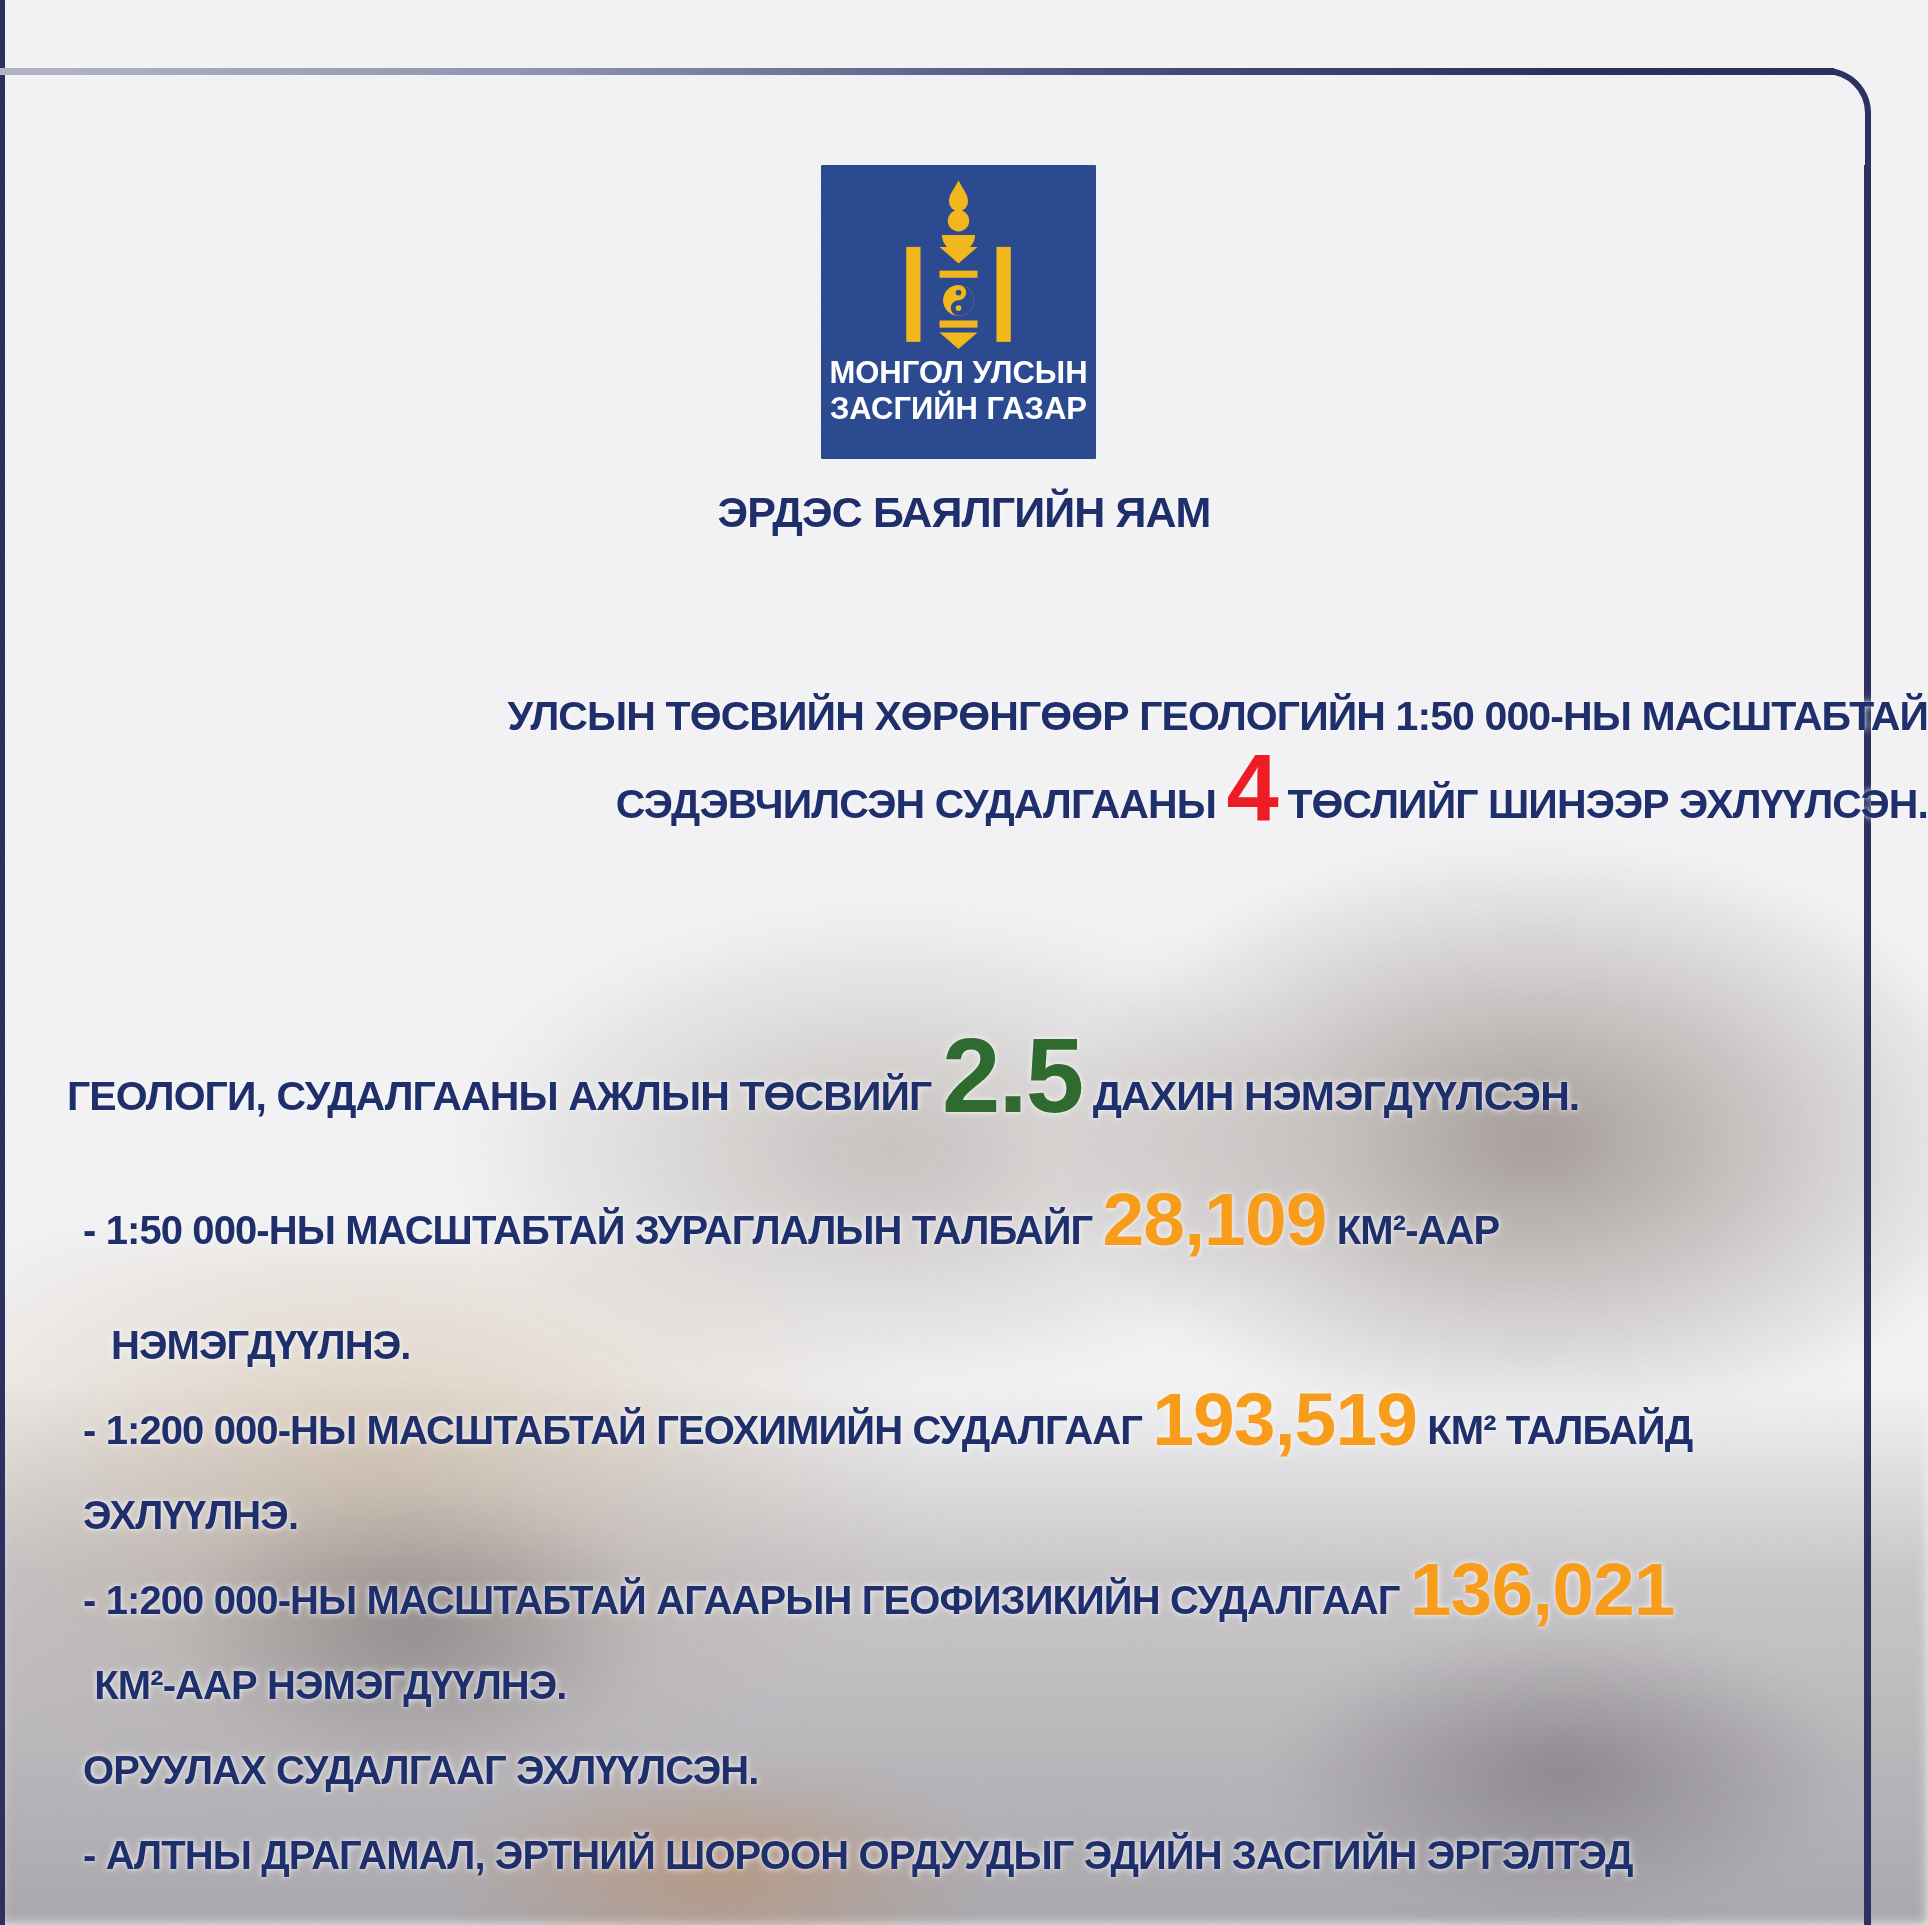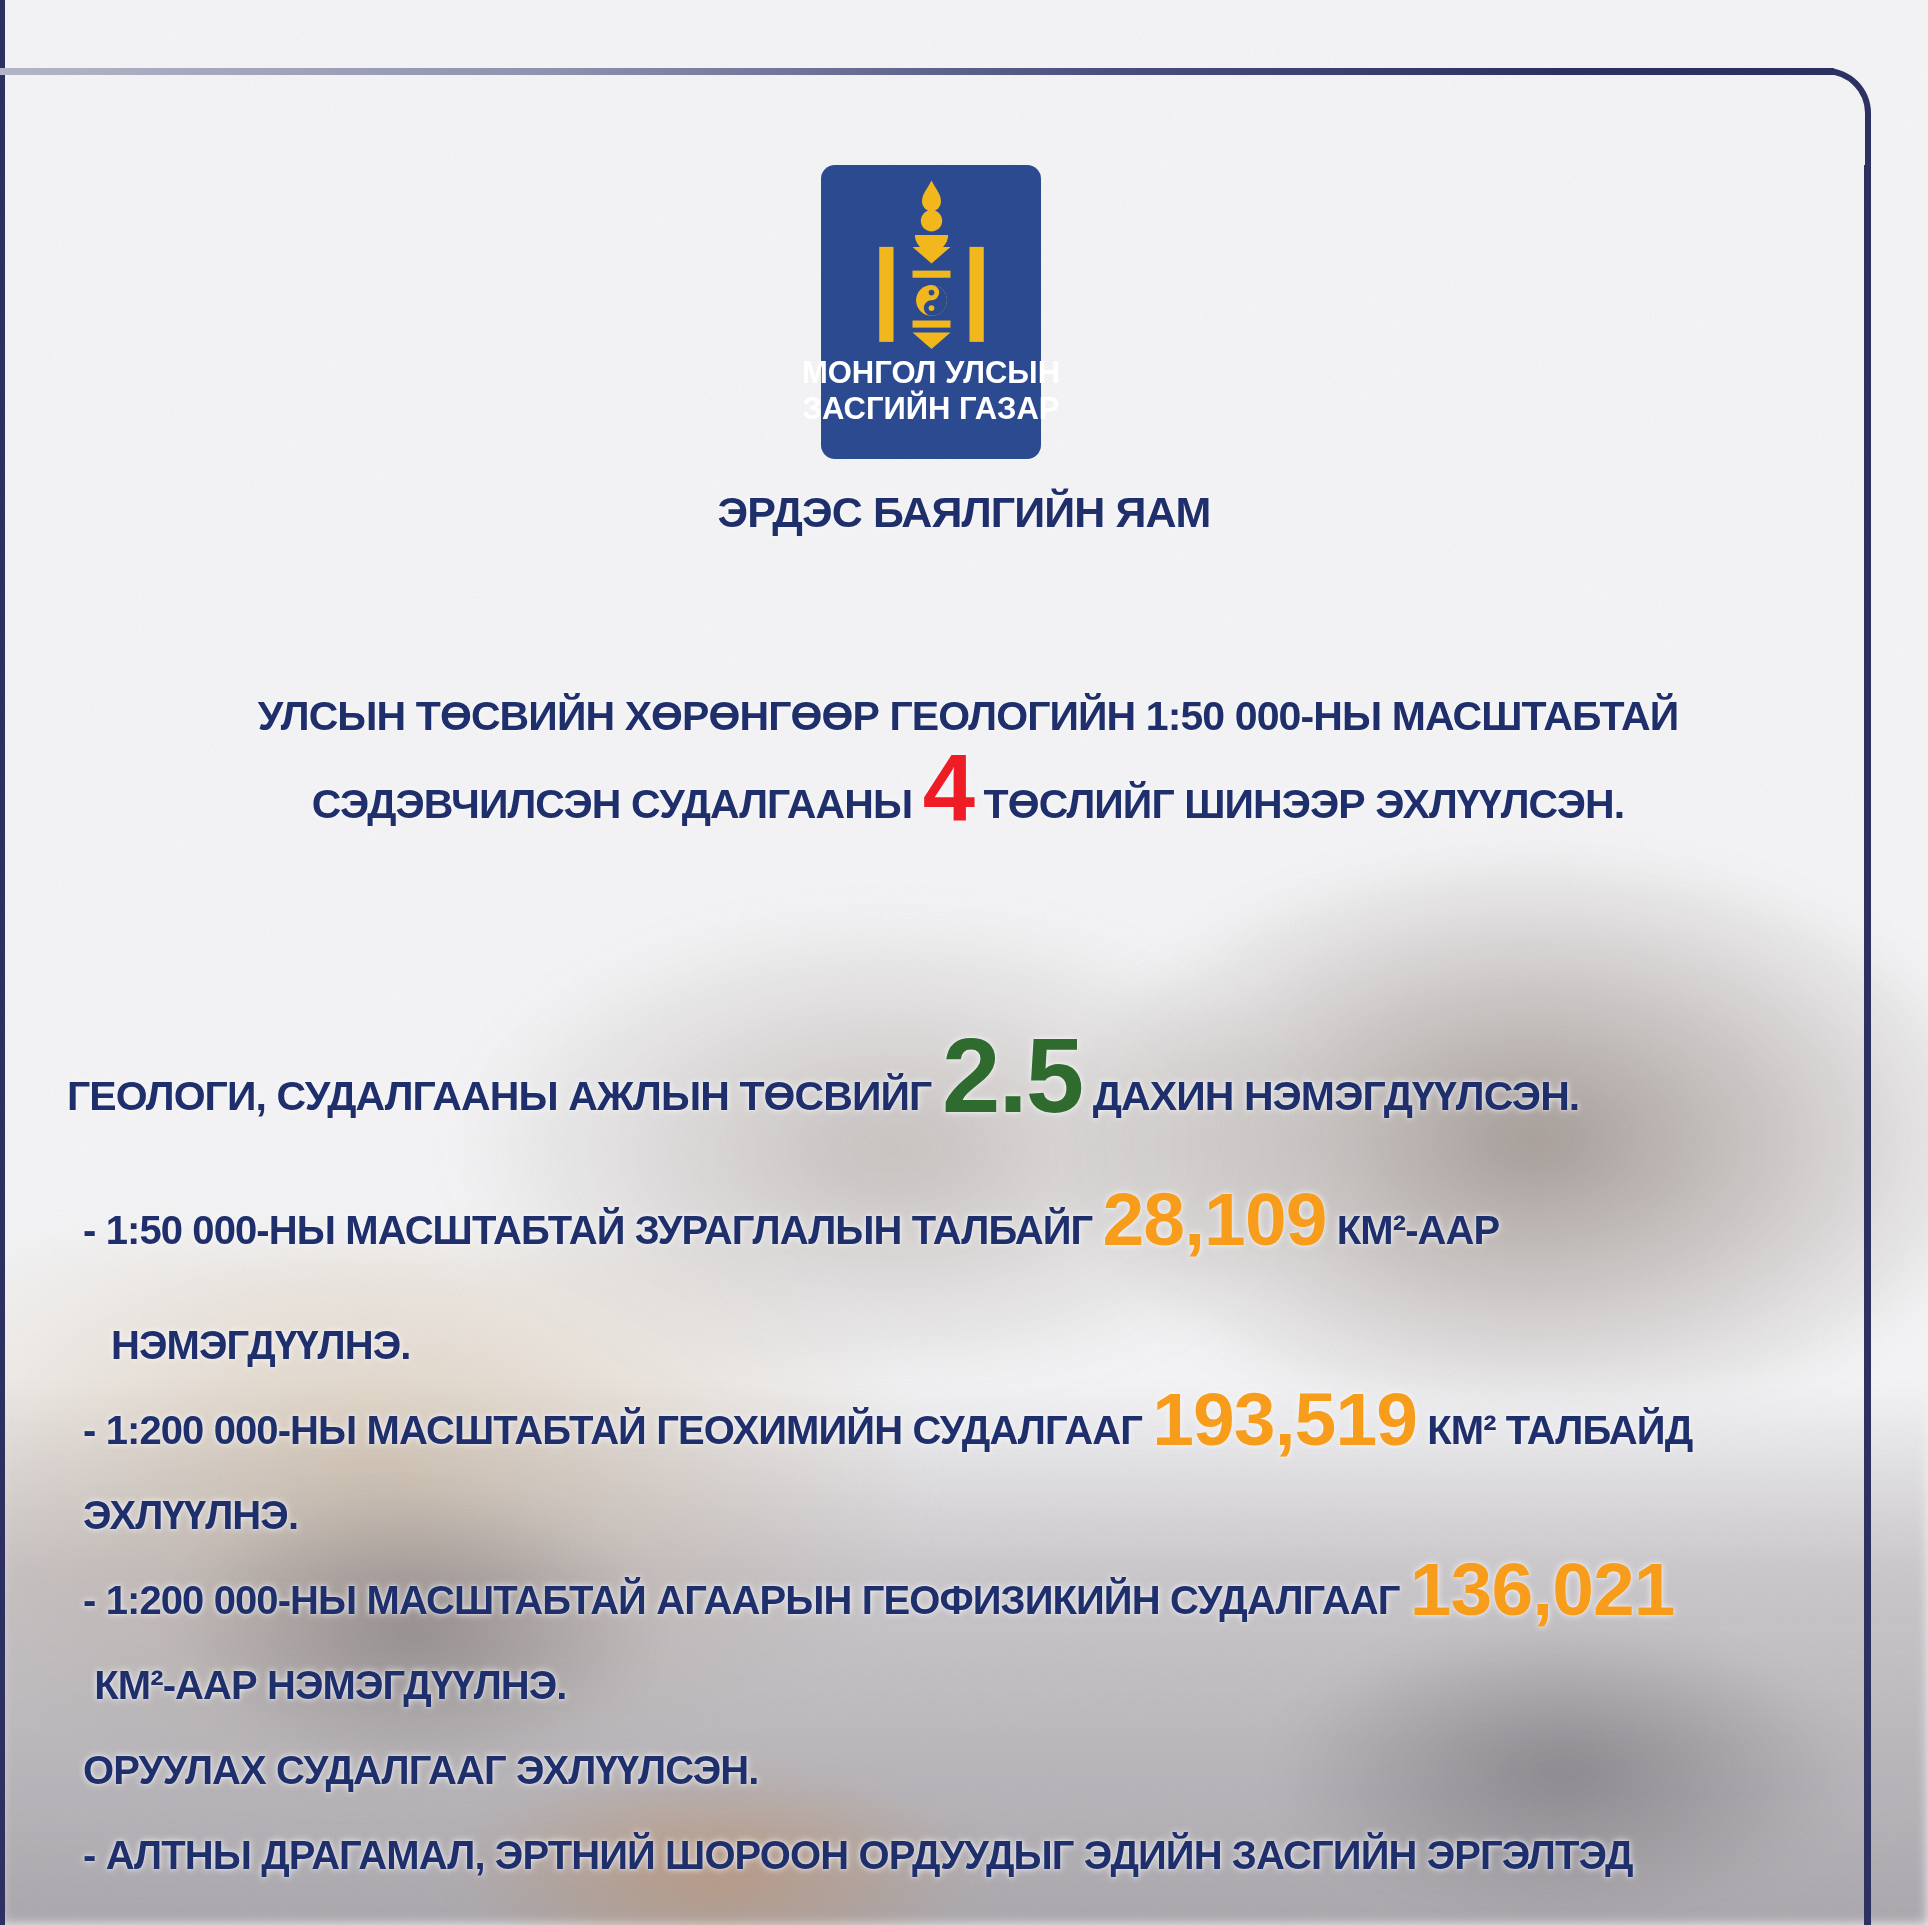--- a/index.html
+++ b/index.html
@@ -31,31 +31,31 @@
   .noise{position:absolute;left:0;top:0;opacity:.10;}
   
   .frame-left{position:absolute;left:0;top:0;width:4.7px;height:1926px;background:var(--frame);}
   .frame-top{position:absolute;left:0;top:68px;width:1834px;height:6.6px;
     background:linear-gradient(90deg,#b3b5c6 0%,#8e92ae 30%,#4a4f7d 60%,var(--frame) 85%);}
   .frame-corner{position:absolute;left:1817px;top:68px;width:54px;height:104px;
     border-top:6.6px solid var(--frame);border-right:6.6px solid var(--frame);
     border-top-right-radius:45px;box-sizing:border-box;}
   .frame-right{position:absolute;left:1864px;top:165px;width:6.6px;height:1761px;background:var(--frame);}
   
-  .logo{position:absolute;left:821px;top:165px;width:220px;height:294px;
-    background:var(--logo-blue);border-radius:14px;display:flex;flex-direction:column;
+  .logo{position:absolute;left:821px;top:165px;width:275px;height:294px;
+    background:var(--logo-blue);border-radius:1px;display:flex;flex-direction:column;
     align-items:center;box-sizing:border-box;padding-top:13px;}
   .logo-text{color:#ffffff;font-weight:700;font-size:31px;line-height:1.18;text-align:center;
     letter-spacing:0;margin-top:5.6px;white-space:nowrap;}
   
   .navy{color:var(--navy);font-weight:700;letter-spacing:-0.9px;
     text-shadow:0 0 7.5px rgba(250,250,252,.9),0 0 1.9px rgba(250,250,252,.7);}
   .ministry{position:absolute;left:0;right:0;top:485px;text-align:center;
     font-size:43px;line-height:55px;}
-  .intro{position:absolute;left:8px;right:0;top:672px;text-align:center;
+  .intro{position:absolute;left:8px;right:0;top:672px;text-align:right;
     font-size:41px;line-height:88px;white-space:nowrap;}
   .budget{position:absolute;left:67px;top:1053px;font-size:41px;line-height:87px;white-space:nowrap;}
   .bullets{position:absolute;left:83px;top:1188px;font-size:40px;line-height:85px;white-space:nowrap;}
   .bullets .cont-1{padding-left:28px;margin-top:30px;}
   .bullets .cont-3{padding-left:11.3px;}
   .num-red{color:var(--red);font-size:94px;line-height:0;letter-spacing:-1.9px;vertical-align:-1.9px;}
   .num-green{color:var(--green);font-size:105px;line-height:0;letter-spacing:-1.9px;vertical-align:-1.9px;}
   .num-orange{color:var(--orange);font-size:75px;line-height:0;letter-spacing:-0.9px;vertical-align:-0.9px;}
 </style>
 </head>

